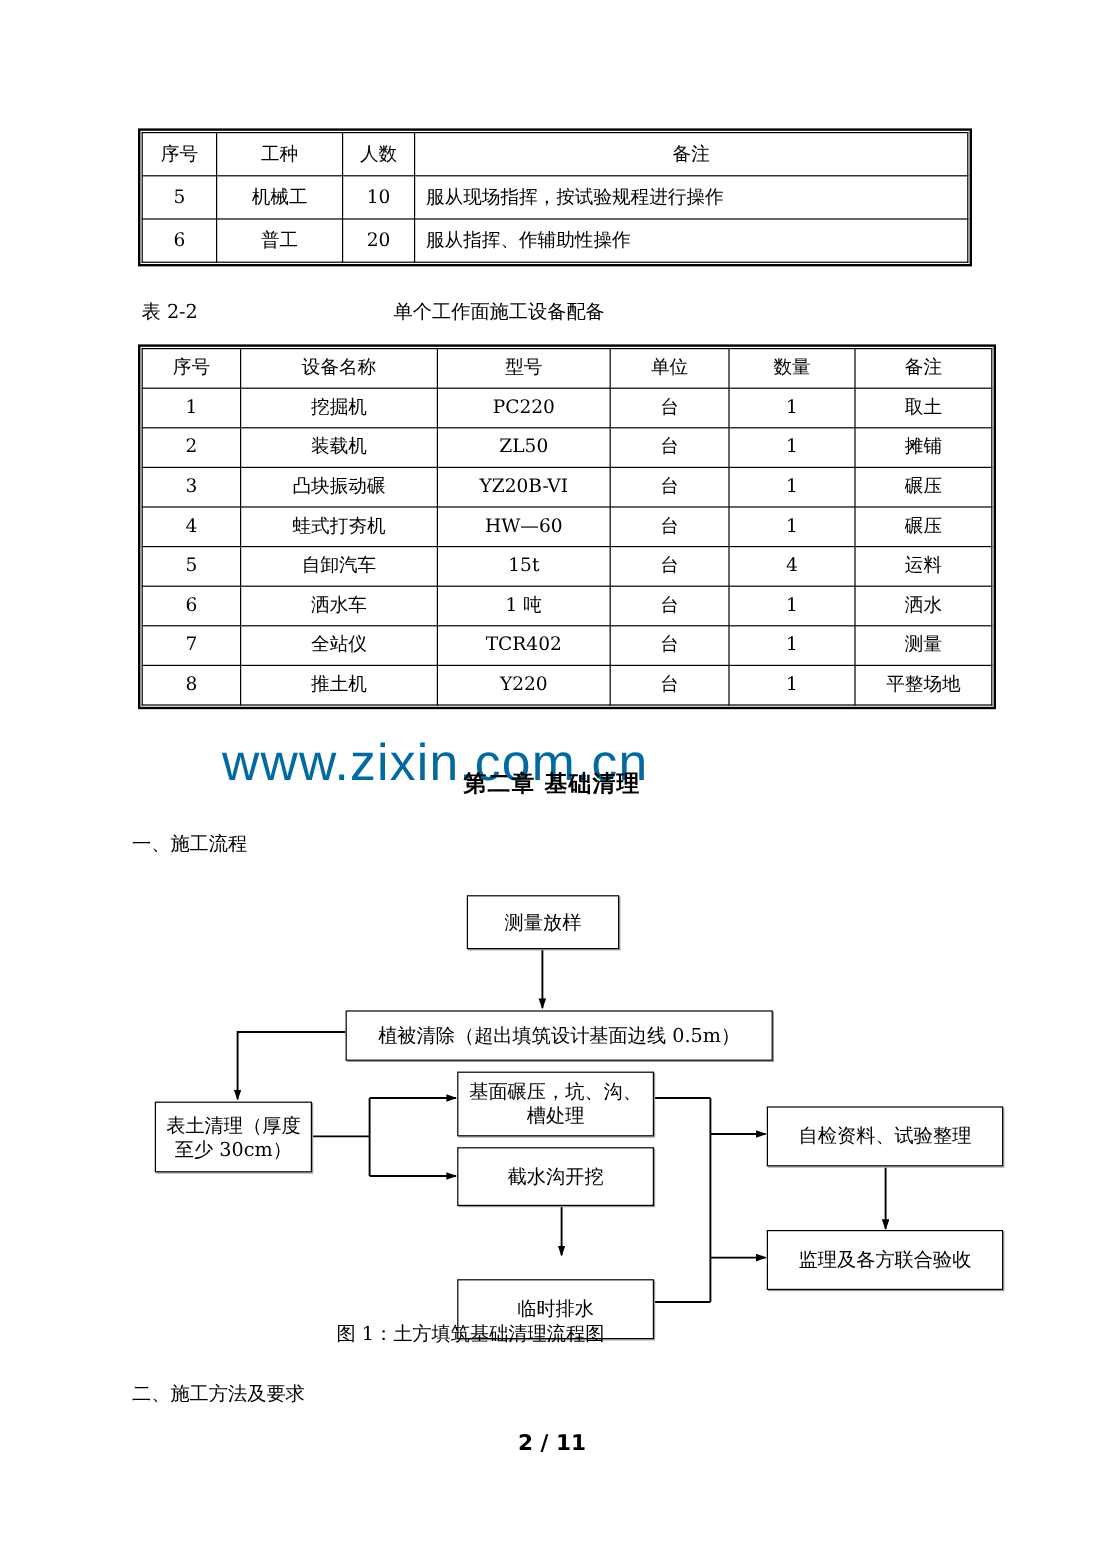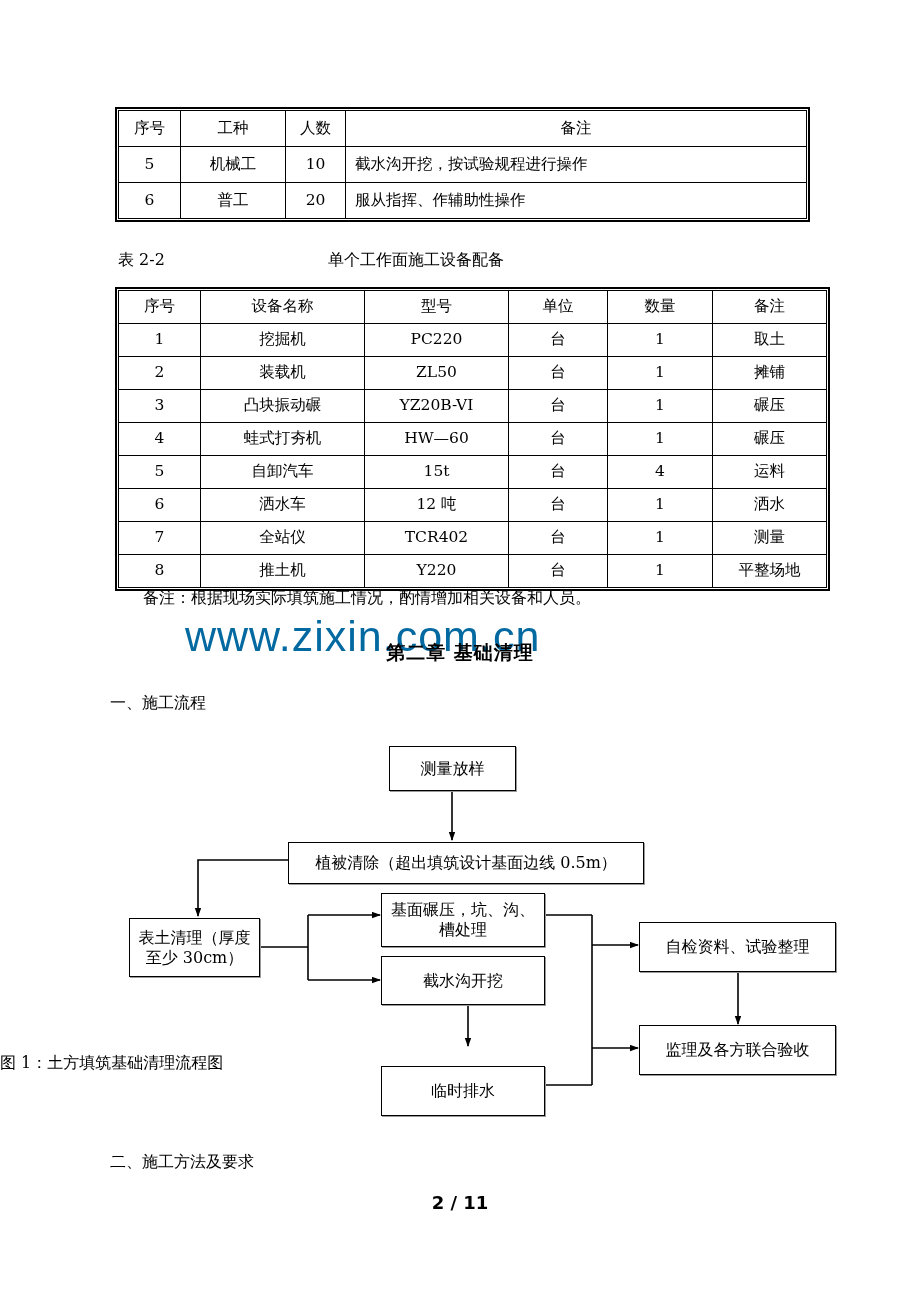--- a/index.html
+++ b/index.html
@@ -91,23 +91,23 @@
     text-align: center;
     white-space: nowrap;
     font-family: "DejaVu Sans", "Liberation Sans", sans-serif;
     font-size: 19px;
     font-weight: bold;
     letter-spacing: 1px;
   }
   #section-one { left: 110px; top: 693px; }
   #section-two { left: 110px; top: 1152px; }
   #figure-caption {
-    left: 0; top: 1053px;
+    left: 0; top: 1102px;
     width: 784px;
-    text-align: left;
+    text-align: center;
     font-size: 16px;
   }
   #page-number {
     left: 0; top: 1192px;
     width: 920px;
     text-align: center;
     font-size: 18px;
     font-weight: bold;
     font-family: "DejaVu Sans", "Liberation Sans", sans-serif;
   }
@@ -163,21 +163,21 @@
         <th>工种</th>
         <th>人数</th>
         <th>备注</th>
       </tr>
     </thead>
     <tbody>
       <tr>
         <td>5</td>
         <td>机械工</td>
         <td>10</td>
-        <td class="left">截水沟开挖，按试验规程进行操作</td>
+        <td class="left">服从现场指挥，按试验规程进行操作</td>
       </tr>
       <tr>
         <td>6</td>
         <td>普工</td>
         <td>20</td>
         <td class="left">服从指挥、作辅助性操作</td>
       </tr>
     </tbody>
   </table>
 
@@ -240,21 +240,21 @@
           <td>5</td>
           <td>自卸汽车</td>
           <td>15t</td>
           <td>台</td>
           <td>4</td>
           <td>运料</td>
         </tr>
         <tr>
           <td>6</td>
           <td>洒水车</td>
-          <td>12 吨</td>
+          <td>1 吨</td>
           <td>台</td>
           <td>1</td>
           <td>洒水</td>
         </tr>
         <tr>
           <td>7</td>
           <td>全站仪</td>
           <td>TCR402</td>
           <td>台</td>
           <td>1</td>
@@ -264,21 +264,20 @@
           <td>8</td>
           <td>推土机</td>
           <td>Y220</td>
           <td>台</td>
           <td>1</td>
           <td>平整场地</td>
         </tr>
       </tbody>
   </table>
 
-  <div class="para" id="table-note">备注：根据现场实际填筑施工情况，酌情增加相关设备和人员。</div>
 
   <div class="para" id="chapter-heading">第二章  基础清理</div>
 
   <div class="para" id="section-one">一、施工流程</div>
 
   <div id="flowchart">
 
     <svg id="fc-svg" viewBox="0 0 920 375">
       <defs>
         <marker id="arrow" markerWidth="9" markerHeight="9" refX="8" refY="3.2" orient="auto" markerUnits="userSpaceOnUse">

